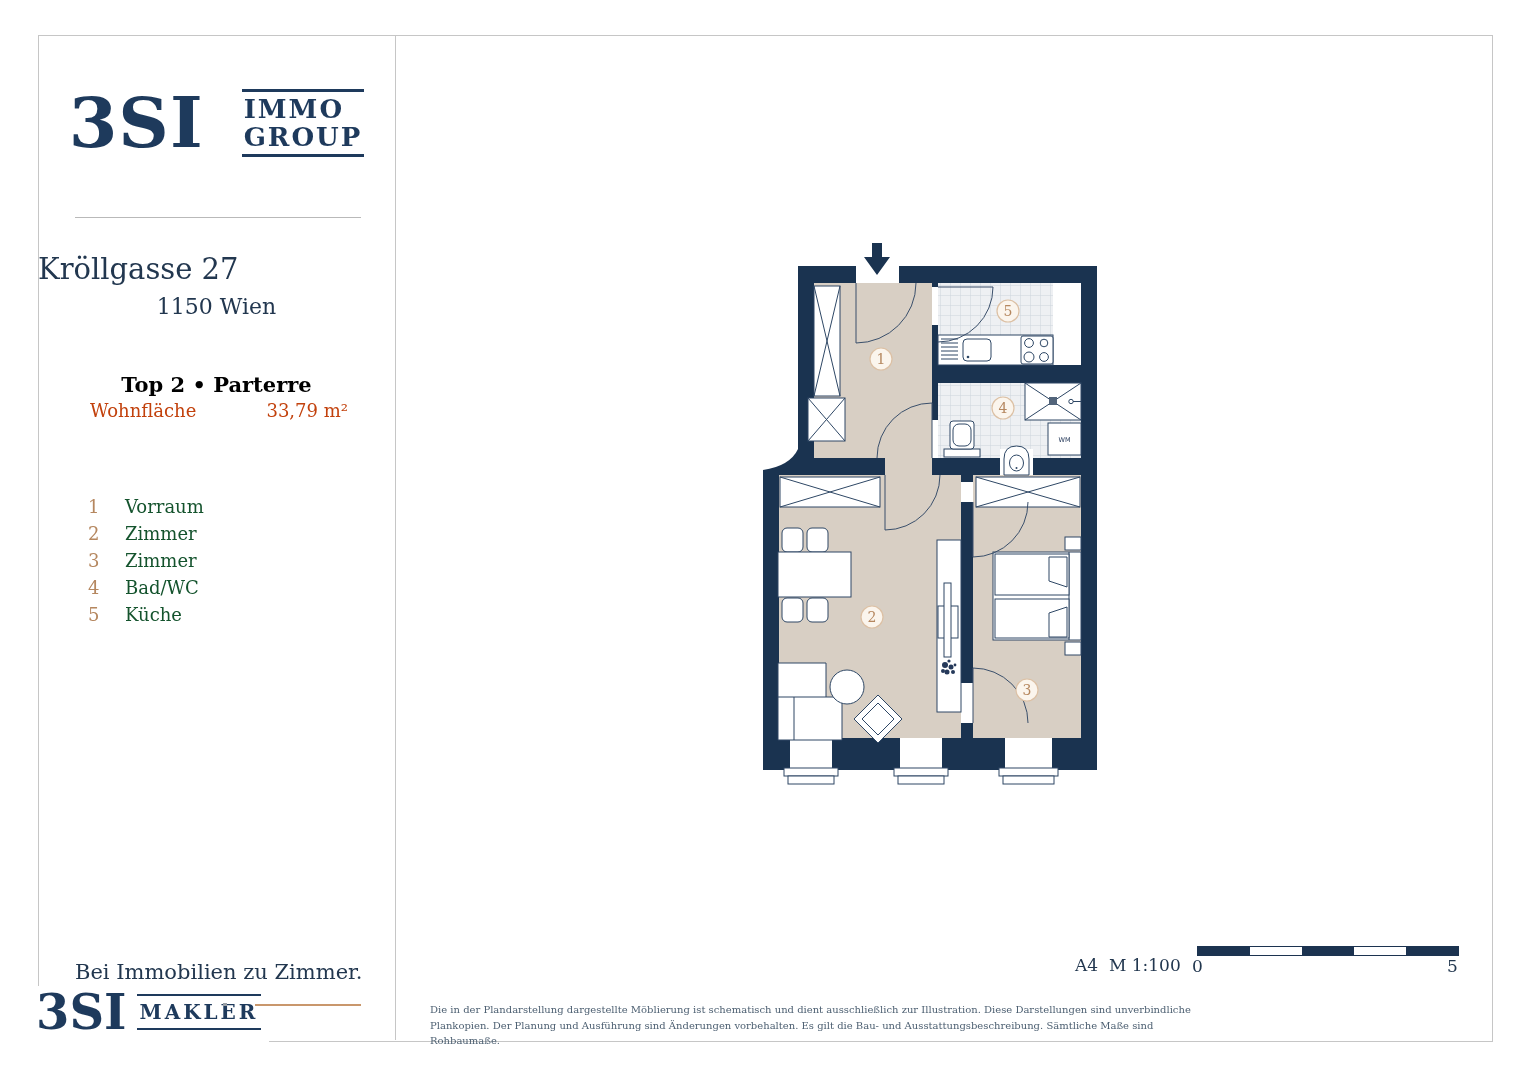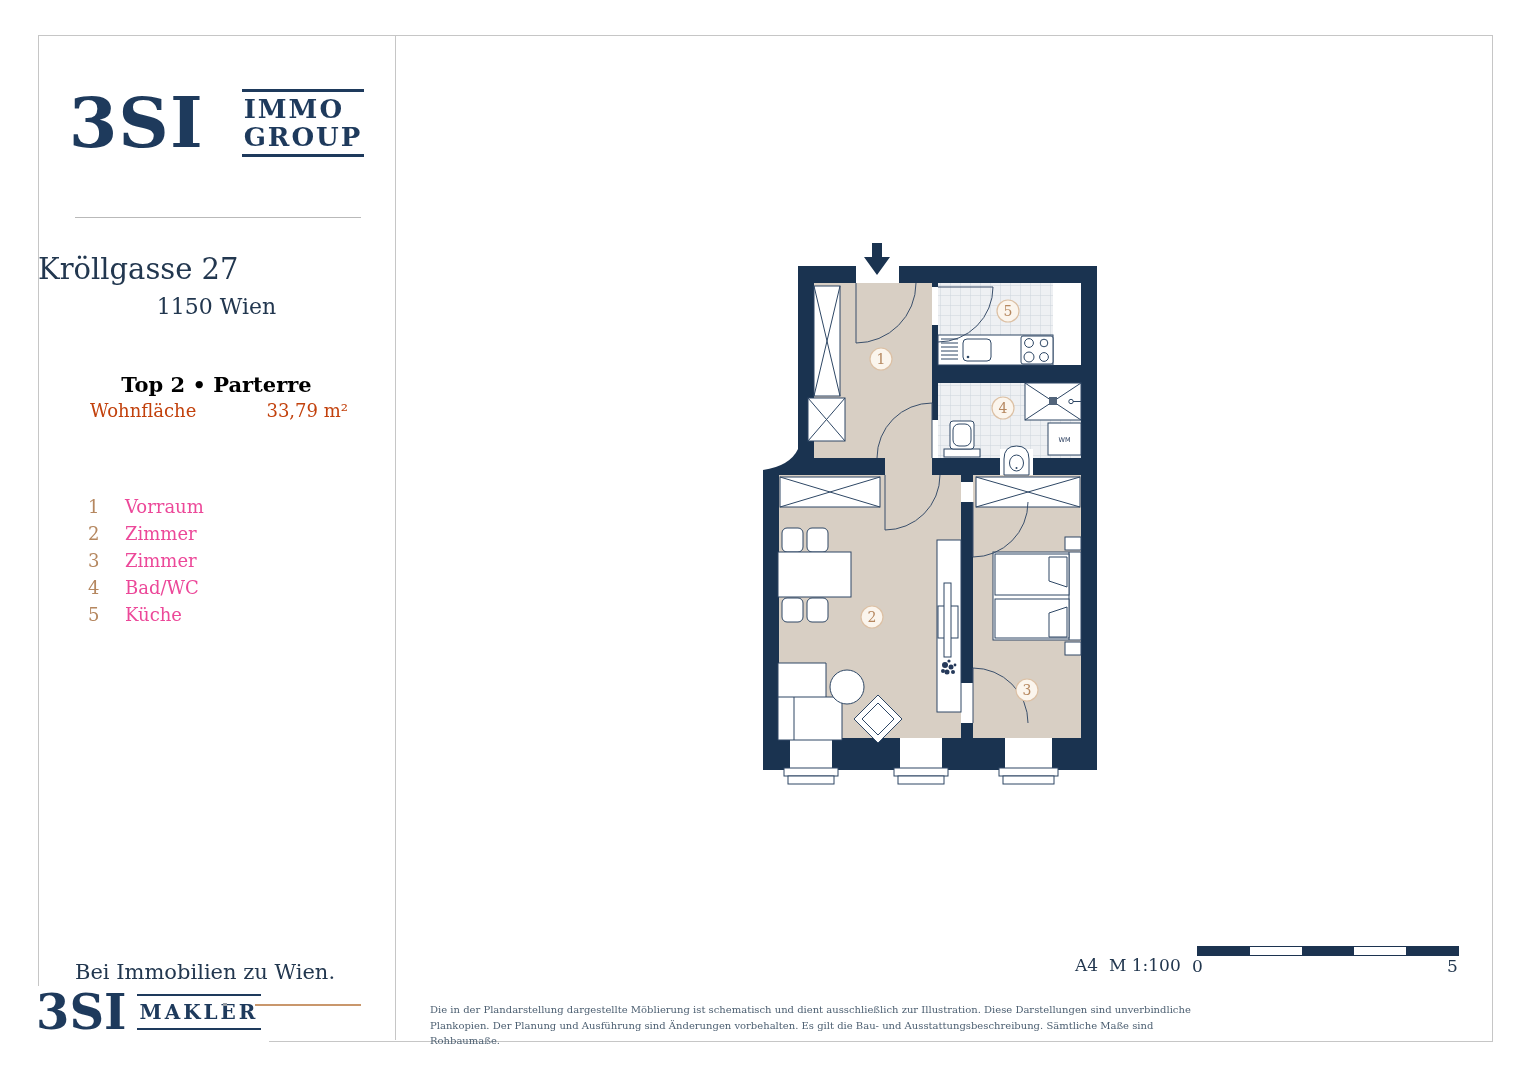--- a/index.html
+++ b/index.html
@@ -15,21 +15,21 @@
   .brand-sub{border-top:3px solid #1e3a5c;border-bottom:3px solid #1e3a5c;padding:3px 2px;
         font-size:26px;line-height:28px;letter-spacing:2px;color:#1e3a5c;font-weight:600;margin-left:24px;}
   .sidebar-hr{position:absolute;left:75px;top:217px;width:286px;height:1px;background:#b9b9b9;}
   .addr1{position:absolute;left:38px;top:252px;width:357px;text-align:left;font-size:29px;color:#22374f;}
   .addr2{position:absolute;left:38px;top:294px;width:357px;text-align:center;font-size:22px;color:#22374f;}
   .unit{position:absolute;left:38px;top:344px;width:357px;text-align:center;font-size:21px;font-weight:600;color:#000000;margin-top:28px;}
   .area-row{position:absolute;left:90px;top:400px;width:258px;display:flex;justify-content:space-between;font-size:18px;color:#c2410c;}
   .legend{position:absolute;left:88px;top:493px;}
   .legend-row{display:flex;height:27px;align-items:center;font-size:18px;}
   .legend-num{width:37px;color:#b5875f;}
-  .legend-label{color:#ec4899;}
+  .legend-label{color:#14532d;}
   .tagline{position:absolute;left:75px;top:960px;font-size:21px;color:#22374f;}
   .makler{position:absolute;left:28px;top:986px;background:#fff;padding:2px 8px 6px 8px;
         display:flex;align-items:center;gap:10px;z-index:4;}
   .makler-name{font-size:48px;line-height:48px;font-weight:600;color:#1e3a5c;}
   .makler-sub{border-top:2px solid #1e3a5c;border-bottom:2px solid #1e3a5c;padding:4px 3px;
         font-size:20px;letter-spacing:3px;color:#1e3a5c;font-weight:600;}
   .tan-line{position:absolute;left:255px;top:1004px;width:106px;height:2px;background:#c9976c;z-index:5;}
   .tan-dot{position:absolute;left:223px;top:1003px;width:4px;height:3px;background:#9aa0a6;z-index:5;}
 
   
@@ -81,21 +81,21 @@
     </div>
     <div class="legend-row">
       <span class="legend-num">4</span>
       <span class="legend-label">Bad/WC</span>
     </div>
     <div class="legend-row">
       <span class="legend-num">5</span>
       <span class="legend-label">Küche</span>
     </div>
   </div>
-  <div class="tagline">Bei Immobilien zu Wien.</div>
+  <div class="tagline">Bei Immobilien zu Zimmer.</div>
   <div class="makler">
     <div class="makler-name">3SI</div>
     <div class="makler-sub">MAKLER</div>
   </div>
   <div class="tan-line"></div>
   <div class="tan-dot"></div>
 
   <div class="format-scale">A4  M 1:100</div>
   <div class="scalebar">
     <span class="seg-d"></span>

